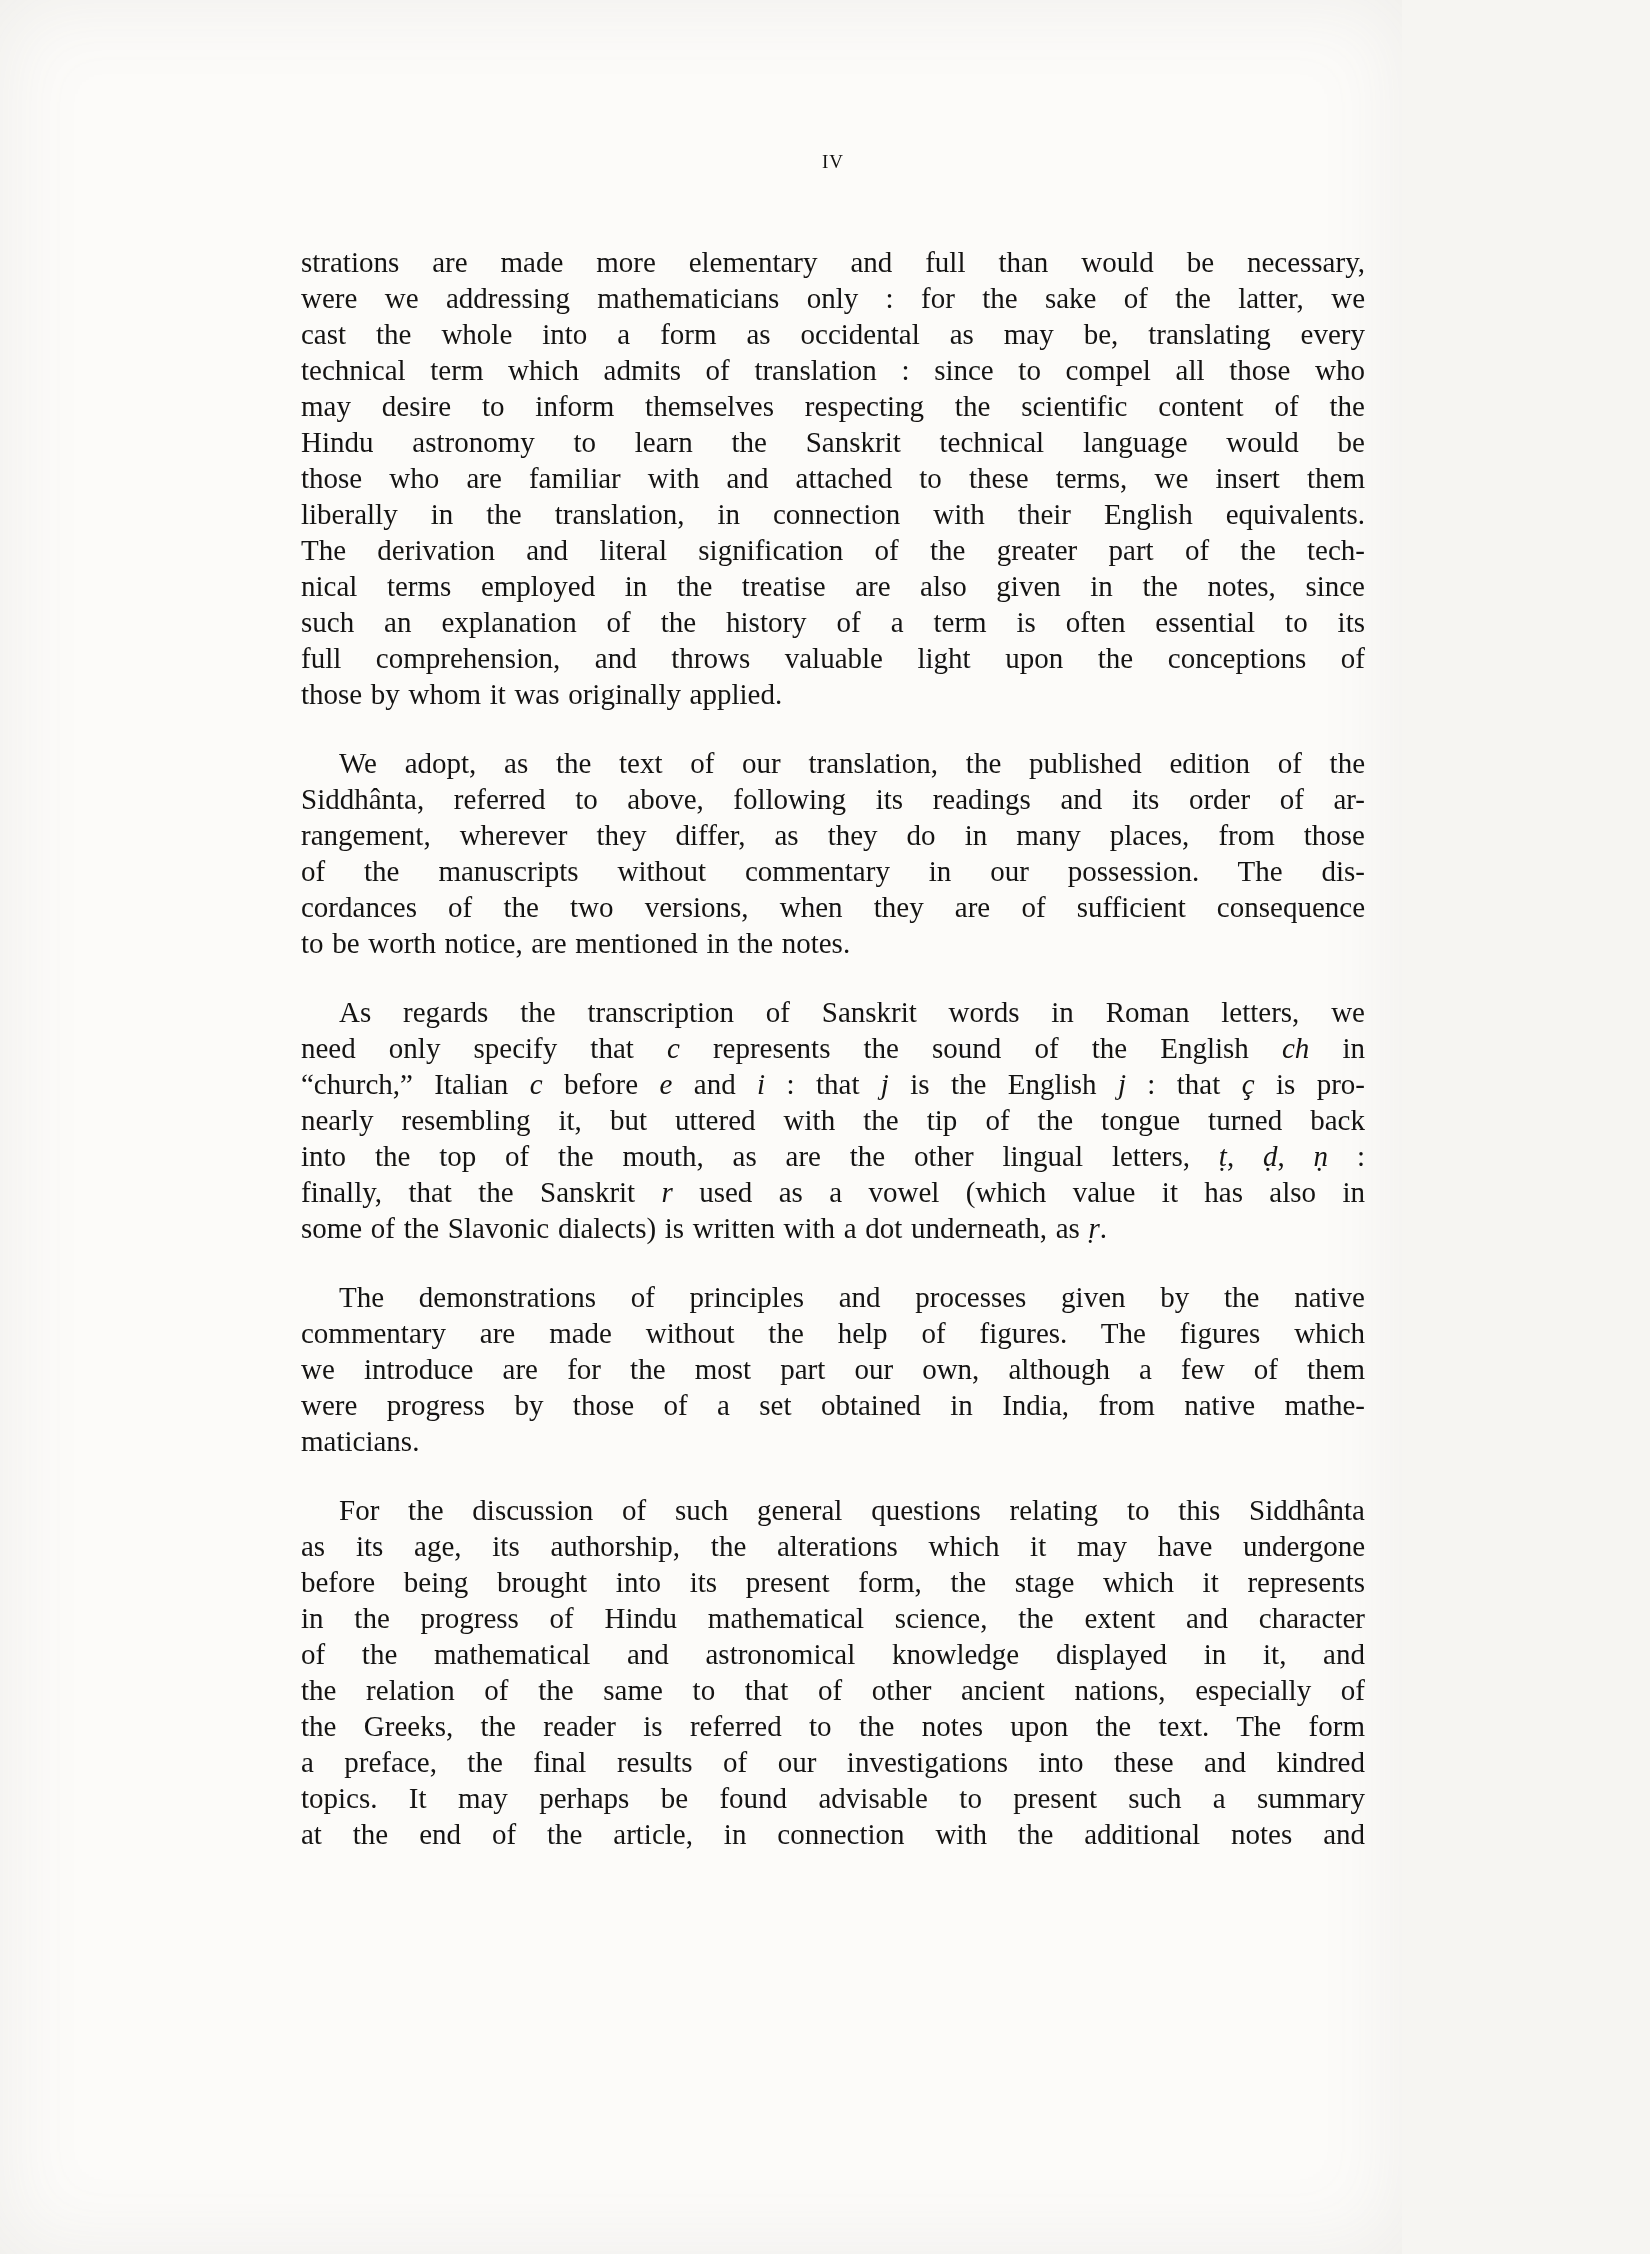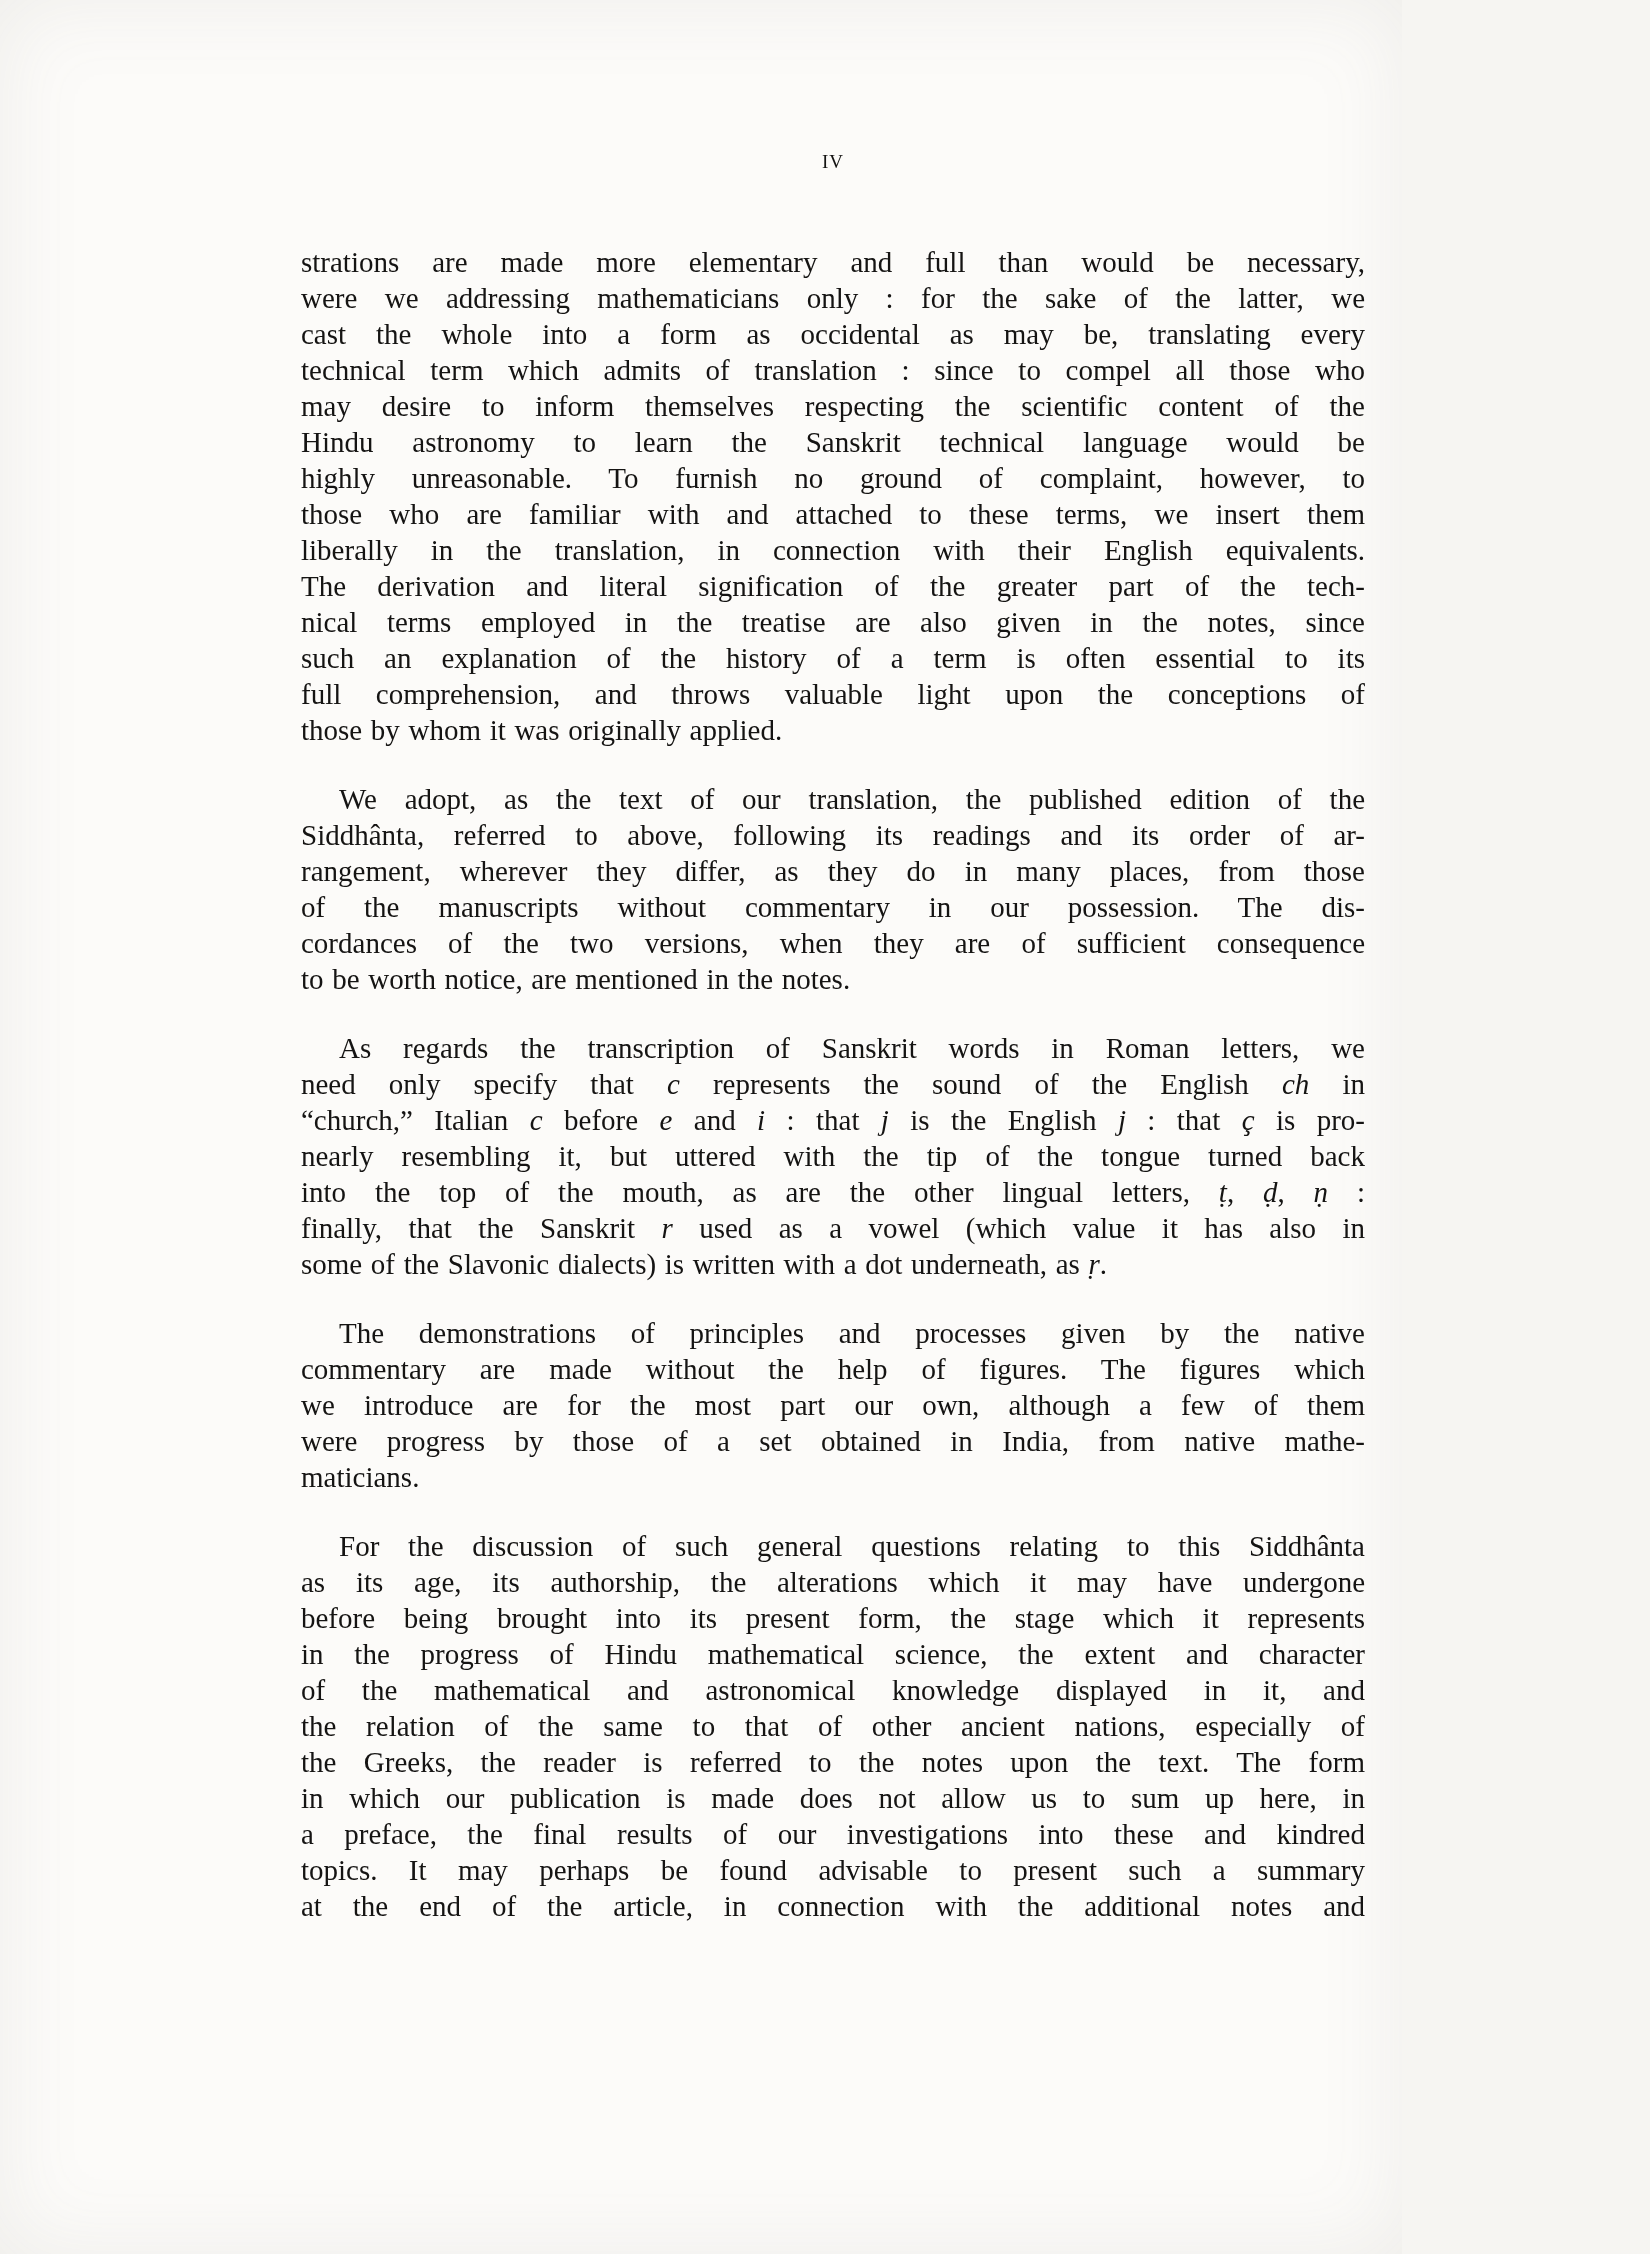--- a/index.html
+++ b/index.html
@@ -54,21 +54,20 @@
 <div class="page">
   <div class="page-number">iv</div>
   <div class="text-block">
       <div class="paragraph">
         <div class="line">strations are made more elementary and full than would be necessary,</div>
         <div class="line">were we addressing mathematicians only : for the sake of the latter, we</div>
         <div class="line">cast the whole into a form as occidental as may be, translating every</div>
         <div class="line">technical term which admits of translation : since to compel all those who</div>
         <div class="line">may desire to inform themselves respecting the scientific content of the</div>
         <div class="line">Hindu astronomy to learn the Sanskrit technical language would be</div>
-        <div class="line">highly unreasonable.  To furnish no ground of complaint, however, to</div>
         <div class="line">those who are familiar with and attached to these terms, we insert them</div>
         <div class="line">liberally in the translation, in connection with their English equivalents.</div>
         <div class="line">The derivation and literal signification of the greater part of the tech-</div>
         <div class="line">nical terms employed in the treatise are also given in the notes, since</div>
         <div class="line">such an explanation of the history of a term is often essential to its</div>
         <div class="line">full comprehension, and throws valuable light upon the conceptions of</div>
         <div class="line last">those by whom it was originally applied.</div>
       </div>
       <div class="paragraph">
         <div class="line indent">We adopt, as the text of our translation, the published edition of the</div>
@@ -95,20 +94,19 @@
         <div class="line last">maticians.</div>
       </div>
       <div class="paragraph">
         <div class="line indent">For the discussion of such general questions relating to this Siddhânta</div>
         <div class="line">as its age, its authorship, the alterations which it may have undergone</div>
         <div class="line">before being brought into its present form, the stage which it represents</div>
         <div class="line">in the progress of Hindu mathematical science, the extent and character</div>
         <div class="line">of the mathematical and astronomical knowledge displayed in it, and</div>
         <div class="line">the relation of the same to that of other ancient nations, especially of</div>
         <div class="line">the Greeks, the reader is referred to the notes upon the text.  The form</div>
-        <div class="line">in which our publication is made does not allow us to sum up here, in</div>
         <div class="line">a preface, the final results of our investigations into these and kindred</div>
         <div class="line">topics.   It may perhaps be found advisable to present such a summary</div>
         <div class="line">at the end of the article, in connection with the additional notes and</div>
       </div>
     </div>
 </div>
 
 
 </body></html>

